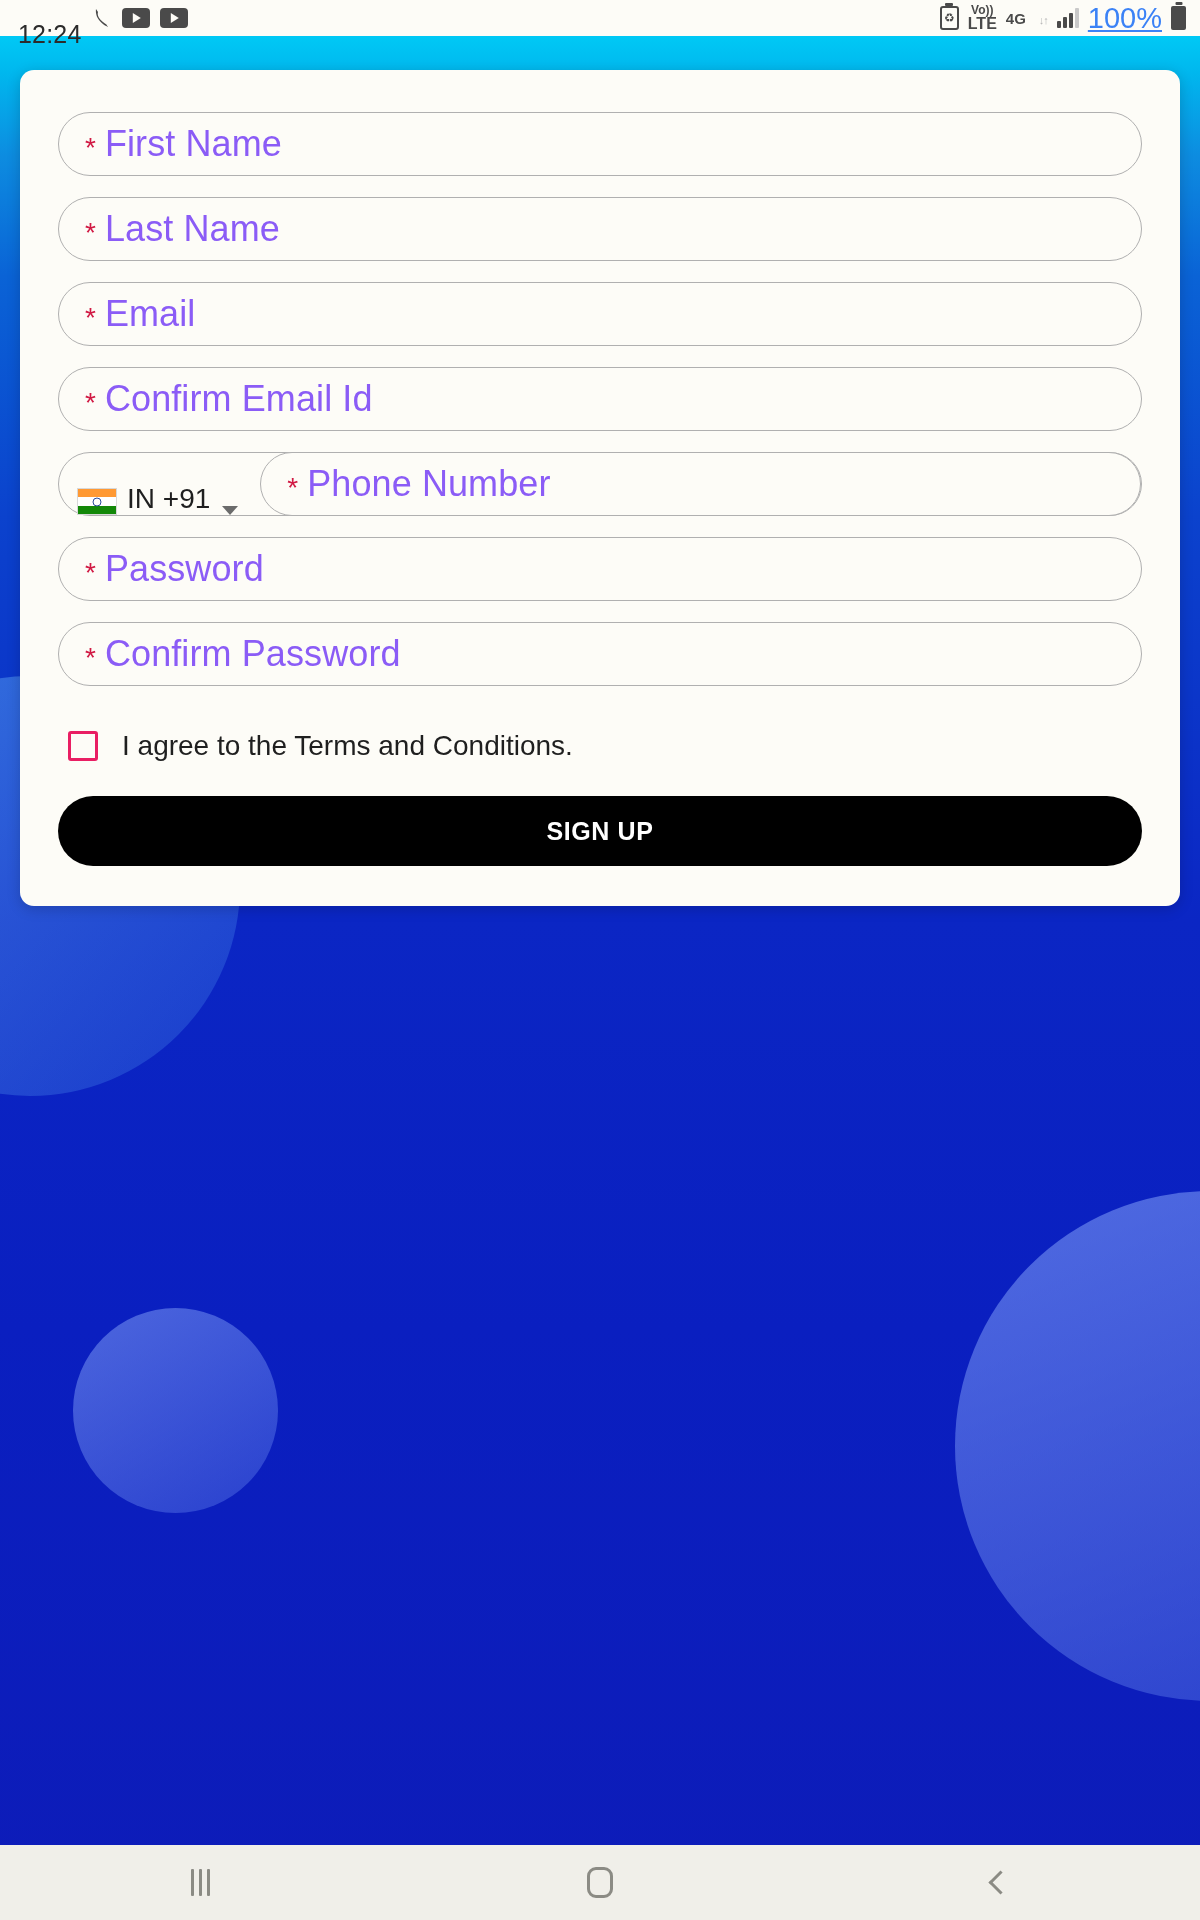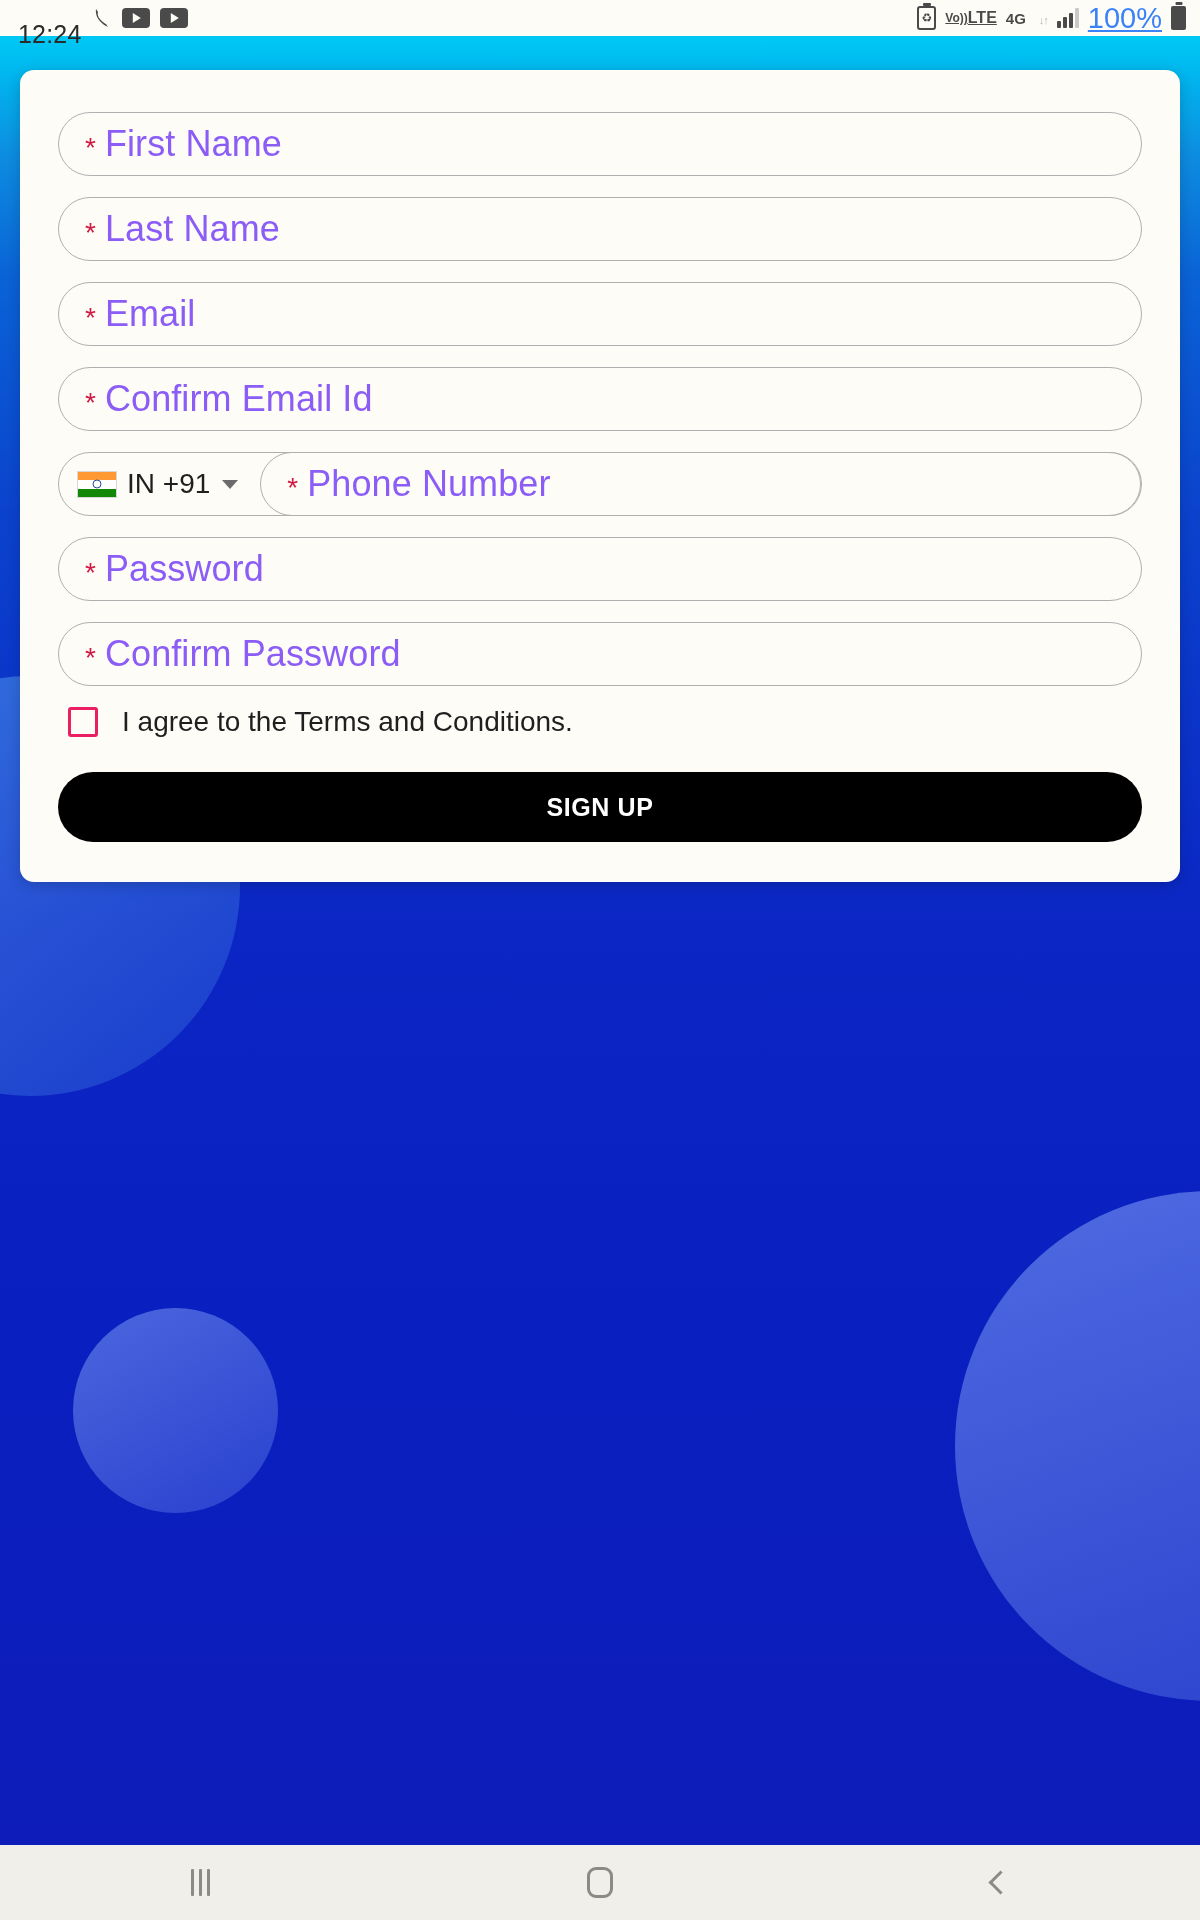--- a/index.html
+++ b/index.html
@@ -63,24 +63,23 @@
     position: relative;
     display:flex; align-items:center; justify-content:center;
   }
   .sb-batt-saver::before{
     content:"";
     position:absolute; top:-5px; left:50%; transform:translateX(-50%);
     width:8px; height:3px; background:#4a4a4a; border-radius:1px;
   }
   .sb-batt-saver span { font-size: 12px; color:#4a4a4a; line-height:1; }
   .sb-volte {
-    display: flex; flex-direction: row;
+    display: flex; flex-direction: column;
     align-items: center; line-height: 1;
     color: #4a4a4a;
-    text-decoration: underline;
   }
   .sb-volte .v1 { font-size: 12px; font-weight: 700; }
   .sb-volte .v2 { font-size: 16px; font-weight: 700; }
   .sb-4g {
     display:flex; align-items:flex-end; gap:13px; color:#4a4a4a;
   }
   .sb-4g .g { font-size: 15px; font-weight: 700; line-height:1; }
   .sb-4g .arrows { font-size: 11px; color:#b5b5b5; line-height:1; letter-spacing:-1px;}
   .sb-bars { display: flex; align-items: flex-end; gap: 2px; height: 20px; }
   .sb-bars i { display:block; width: 4px; background: #4a4a4a; border-radius:1px; }
@@ -181,21 +180,21 @@
     width: 100%;
     height: 64px;
     border: 1.6px solid #b0b0b0;
     border-radius: 34px;
     margin-bottom: 21px;
     background: #fdfcf7;
     padding-left: 18px;
   }
   .cc-select {
     display: flex;
-    align-items: center;
+    align-items: flex-end;
     gap: 10px;
     height: 100%;
     padding-right: 22px;
   }
   .flag {
     width: 40px; height: 27px;
     border: 1px solid #d8d8d8;
     position: relative;
     display:block;
     background: linear-gradient(180deg,
@@ -229,21 +228,21 @@
     align-items: center;
     padding: 0 26px;
     background: #fdfcf7;
   }
 
   
   #terms-row {
     display: flex;
     align-items: center;
     gap: 24px;
-    margin-top: 20px;
+    margin-top: 44px;
     margin-bottom: 34px;
     padding-left: 10px;
   }
   #terms-checkbox {
     width: 30px; height: 30px;
     border: 3px solid #e91e63;
     border-radius: 3px;
     background: transparent;
     flex: 0 0 auto;
   }

